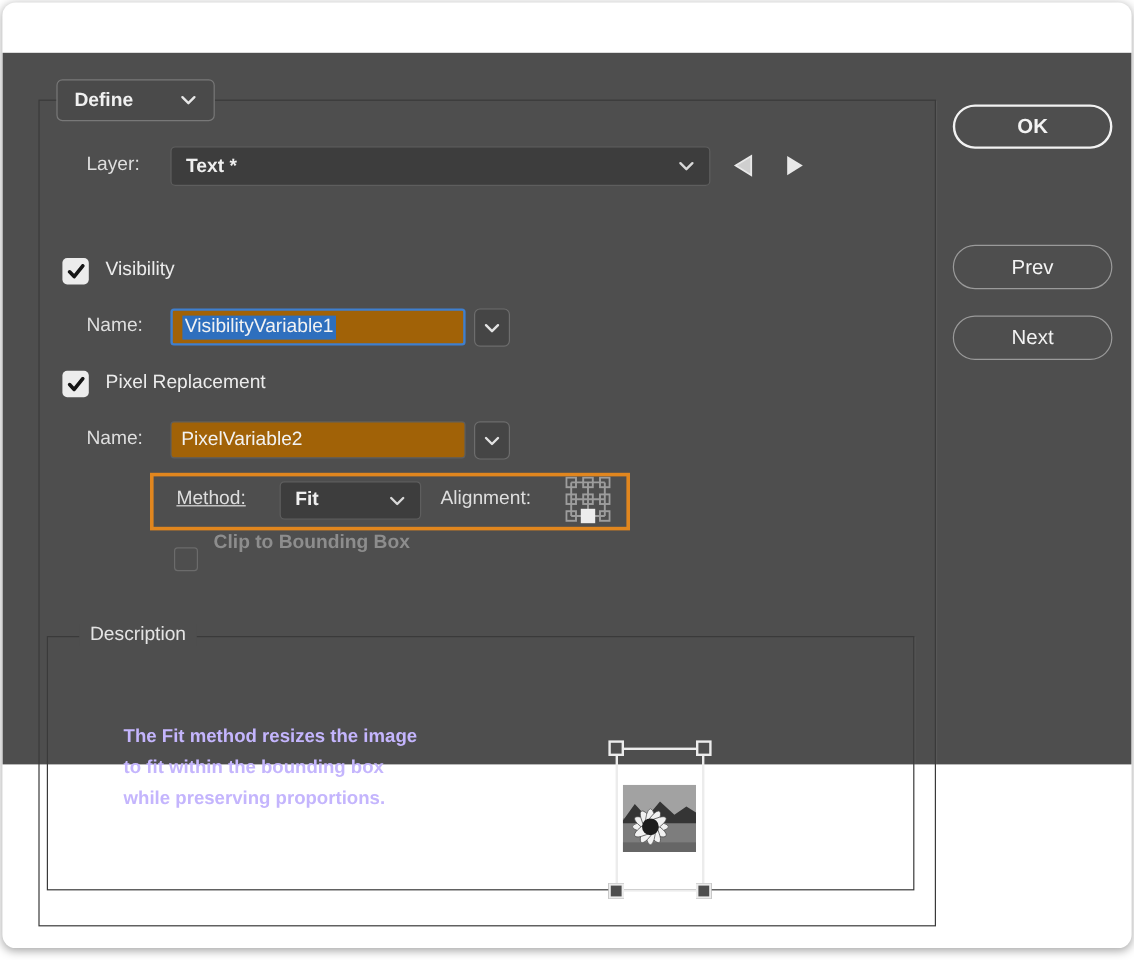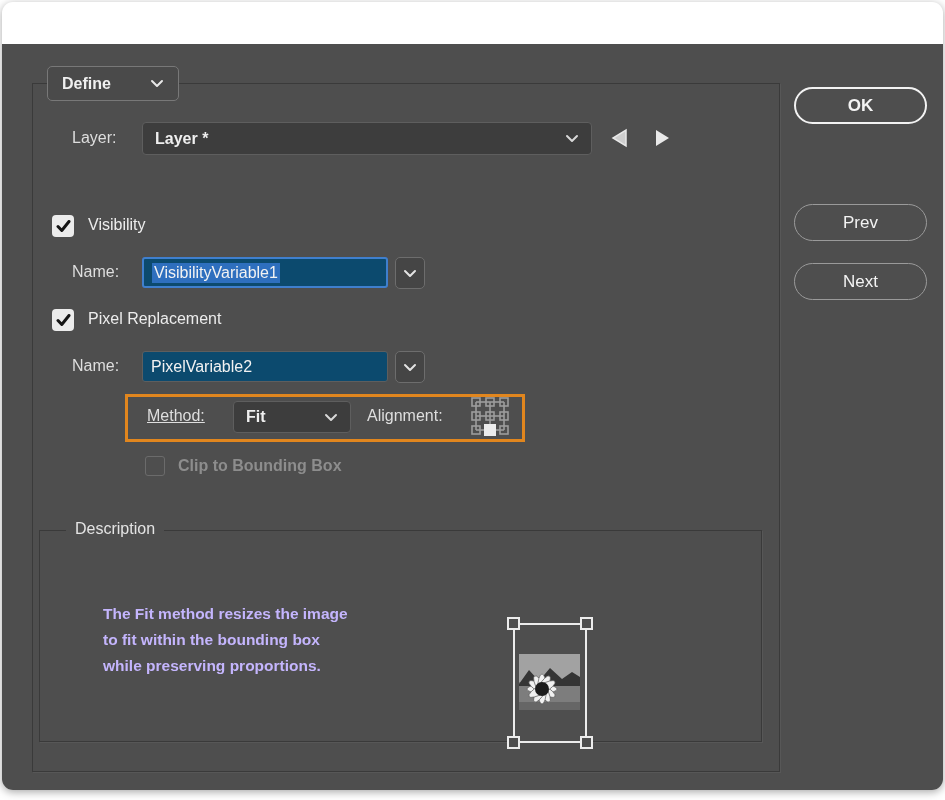--- a/index.html
+++ b/index.html
@@ -7,21 +7,21 @@
   .stage { position:relative; width:945px; height:800px; background:#ffffff; overflow:hidden; }
   .window { position:absolute; left:2px; top:2px; width:941px; height:788px;
             border-radius:11px; overflow:hidden; box-shadow:0 2px 8px rgba(0,0,0,.35); }
   .titlebar { position:absolute; left:0; top:0; width:100%; height:42px; background:#d3d3d3;
               border-bottom:1px solid #9f9f9f; display:flex; align-items:center; justify-content:center; }
   .title { font-size:17px; font-weight:700; color:#1d1d1d; }
   .lights { position:absolute; left:13px; top:11px; display:flex; gap:14px; }
   .light { width:20px; height:20px; border-radius:50%; }
   .light.gray { background:#b9b9b9; border:1px solid #a3a3a3; }
   .light.green { background:#27c93f; border:1px solid #1aa82f; }
-  .dialog { position:absolute; left:0; top:42px; width:100%; height:746px; background:#4e4e4e; }
+  .dialog { position:absolute; left:0; top:42px; width:100%; height:593px; background:#4e4e4e; }
 
   .groupbox { position:absolute; border:1px solid #3a3a3a; box-shadow:1px 1px 0 rgba(255,255,255,.05); }
   .groupbox-title { position:absolute; top:-11px; left:26px; background:#4e4e4e; padding:0 9px;
                     font-size:16px; color:#e4e4e4; }
 
   .label { font-size:16px; color:#dedede; }
   .bold-label { font-weight:400; color:#ececec; }
 
   .dropdown { position:absolute; background:#3d3d3d; border:1px solid #5e5e5e; border-radius:4px;
               display:flex; align-items:center; color:#efefef; font-size:16px; font-weight:700;
@@ -35,21 +35,21 @@
   .define-btn .dd-text { flex:1; }
 
   .mini-btn { position:absolute; width:30px; height:32px; background:#454545; border:1px solid #6d6d6d;
               border-radius:5px; display:flex; align-items:center; justify-content:center; }
 
   .checkbox { position:absolute; width:22px; height:22px; background:#ececec; border-radius:4px;
               display:flex; align-items:center; justify-content:center; }
   .checkbox-empty { position:absolute; width:20px; height:20px; background:transparent;
                     border:1px solid #6b6b6b; border-radius:3px; }
 
-  .text-input { position:absolute; height:31px; background:#0c4a6e; border:1px solid #5e5e5e; border-radius:3px;
+  .text-input { position:absolute; height:31px; background:#a16207; border:1px solid #5e5e5e; border-radius:3px;
                 display:flex; align-items:center; padding:0 8px; font-size:16px; color:#f2f2f2; }
   .text-input.focused { border:2px solid #3f7fce; }
   .sel { background:#2e6fbe; padding:1px 2px; }
 
   .annotation { position:absolute; border:3px solid #e1861e; }
 
   .pill-btn { position:absolute; width:133px; height:37px; border-radius:19px; background:transparent;
               display:flex; align-items:center; justify-content:center; color:#f3f3f3; font-size:17px;
               border:1.5px solid #9a9a9a; cursor:default; }
   .pill-btn.default { border:2.5px solid #f2f2f2; font-weight:700; }
@@ -76,21 +76,21 @@
 
       <div class="define-btn">
         <span class="dd-text">Define</span>
         <svg class="chev" viewBox="0 0 14 9">
           <polyline points="2,2 7,7 12,2" fill="none" stroke="#e8e8e8" stroke-width="2" stroke-linecap="round" stroke-linejoin="round"></polyline>
         </svg>
       </div>
 
       <div class="label" style="position:absolute; left:70px; top:85px;">Layer:</div>
       <div class="dropdown" style="left:140px; top:78px; width:450px; height:33px;">
-        <span class="dd-text">Layer *</span>
+        <span class="dd-text">Text *</span>
         <svg class="chev" viewBox="0 0 14 9">
           <polyline points="2,2 7,7 12,2" fill="none" stroke="#d8d8d8" stroke-width="2" stroke-linecap="round" stroke-linejoin="round"></polyline>
         </svg>
       </div>
       <div class="arrow-btn" style="left:605px; top:81px;">
         <svg width="22" height="22" viewBox="0 0 22 22">
           <polygon points="17,3 17,19 4,11" fill="#cfcfcf" stroke="#e9e9e9" stroke-width="1.5"></polygon>
         </svg>
       </div>
       <div class="arrow-btn" style="left:647px; top:81px;">
@@ -161,21 +161,21 @@
             <rect x="15" y="15" width="8" height="8"></rect>
             <rect x="29" y="15" width="8" height="8"></rect>
             <rect x="1" y="29" width="8" height="8"></rect>
             <rect x="29" y="29" width="8" height="8"></rect>
           </g>
           <rect x="13.5" y="27.5" width="11" height="11" fill="#ececec" stroke="#ececec"></rect>
         </svg>
       </div>
 
       <div class="checkbox-empty" style="left:143px; top:412px;"></div>
-      <div class="disabled-label" style="position:absolute; left:176px; top:413px;">Clip to Bounding Box</div>
+      <div class="disabled-label" style="position:absolute; left:176px; top:400px;">Clip to Bounding Box</div>
 
       <div class="groupbox" style="left:37px; top:486px; width:723px; height:212px;">
         <div class="groupbox-title">Description</div>
 
         <div class="desc-text">
           <div>The Fit method resizes the image</div>
           <div>to fit within the bounding box</div>
           <div>while preserving proportions.</div>
         </div>
 

